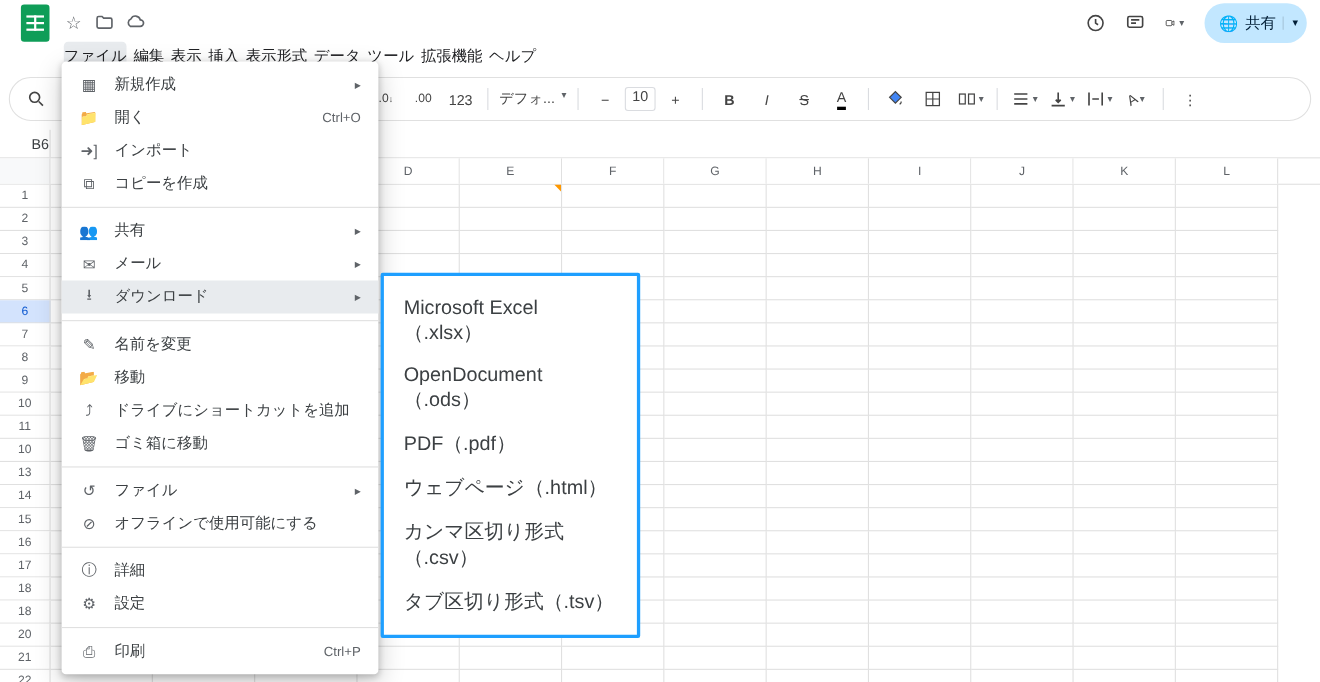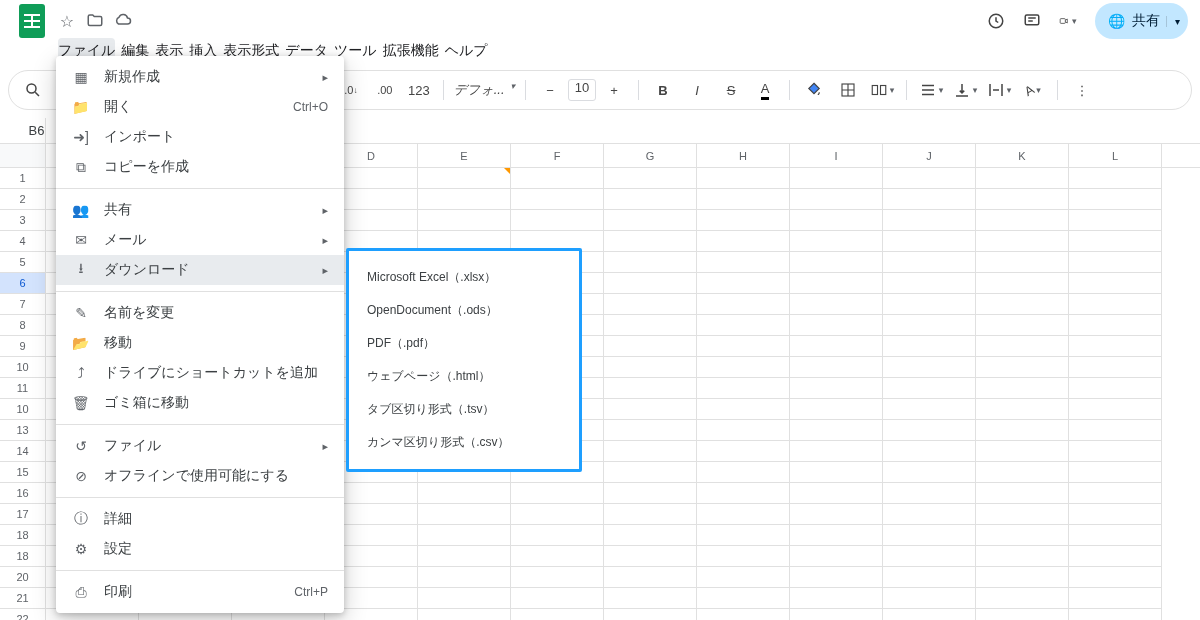--- a/index.html
+++ b/index.html
@@ -23,21 +23,21 @@
 
 
 .menubar { display:flex; align-items:center; gap:6px; padding:2px 10px 6px 58px; font-size:14px; color:#202124; }
 .menubar .m { padding:4px 0; border-radius:4px; cursor:pointer; }
 .menubar .m.active { background:#e8ebee; }
 
 
 .toolbar { height:40px; border:1px solid #e0e0e0; border-radius:24px; margin:0 8px 8px 8px; display:flex; align-items:center; padding:0 10px; gap:6px; color:#444; font-size:13px; }
 .tbtn { width:28px; height:28px; display:flex; align-items:center; justify-content:center; border-radius:4px; }
 .tsep { width:1px; height:20px; background:#dadce0; margin:0 4px; }
-.font-box { display:flex; align-items:flex-start; gap:4px;font-style:italic; }
+.font-box { display:flex; align-items:flex-start; gap:4px; }
 .size-box { display:flex; align-items:center; }
 .size-input { width:28px; height:22px; border:1px solid #dadce0; border-radius:3px; text-align:center; font-size:13px; margin:0 4px; }
 .small-arrow { font-size:9px; color:#5f6368; margin-left:2px; }
 
 
 .fxrow { display:flex; align-items:center; height:26px; border-bottom:1px solid #e0e0e0; }
 .namebox { width:46px; text-align:center; font-size:13px; color:#3c4043; border-right:1px solid #e0e0e0; height:100%; display:flex; align-items:center; justify-content:center;padding-left:28px; }
 
 
 .grid { position:relative; }
@@ -55,21 +55,21 @@
 .menu { position:absolute; left:56px; top:56px; width:288px; background:#fff; border-radius:4px; box-shadow:0 2px 6px rgba(0,0,0,.2),0 8px 24px rgba(0,0,0,.2); padding:6px 0; z-index:10; }
 .mi { display:flex; align-items:center; height:30px; padding:0 16px; font-size:14px; color:#3c4043; gap:14px; position:relative; cursor:pointer; }
 .mi.active { background:#e8ebee; }
 .mi .mico { width:18px; color:#5f6368; display:flex; justify-content:center; }
 .mi .arrow { margin-left:auto; font-size:11px; color:#5f6368; }
 .mi .sc { margin-left:auto; font-size:12px; color:#5f6368; }
 .msep { height:1px; background:#e0e0e0; margin:6px 0; }
 
 
 .submenu { position:absolute; left:346px; top:248px; width:236px; background:#fff; border:3px solid #1e9fff; border-radius:2px; padding:10px 0; z-index:11; }
-.si { padding:8px 18px; font-size:12px; color:#3c4043; cursor:pointer; }
+.si { padding:8px 18px; font-size:18px; color:#3c4043; cursor:pointer; }
 
 svg { width:18px; height:18px; }
 </style>
 </head>
 <body>
 
 <div class="titlebar">
   <div class="logo">
       <div class="logo-inner"></div>
     </div>
@@ -666,15 +666,15 @@
       <span>印刷</span>
       <span class="sc">Ctrl+P</span>
     </div>
 </div>
 
 <div class="submenu">
   <div class="si">Microsoft Excel（.xlsx）</div>
   <div class="si">OpenDocument（.ods）</div>
   <div class="si">PDF（.pdf）</div>
   <div class="si">ウェブページ（.html）</div>
+  <div class="si">カンマ区切り形式（.csv）</div>
   <div class="si">タブ区切り形式（.tsv）</div>
-  <div class="si">カンマ区切り形式（.csv）</div>
 </div>
 
 </body></html>

